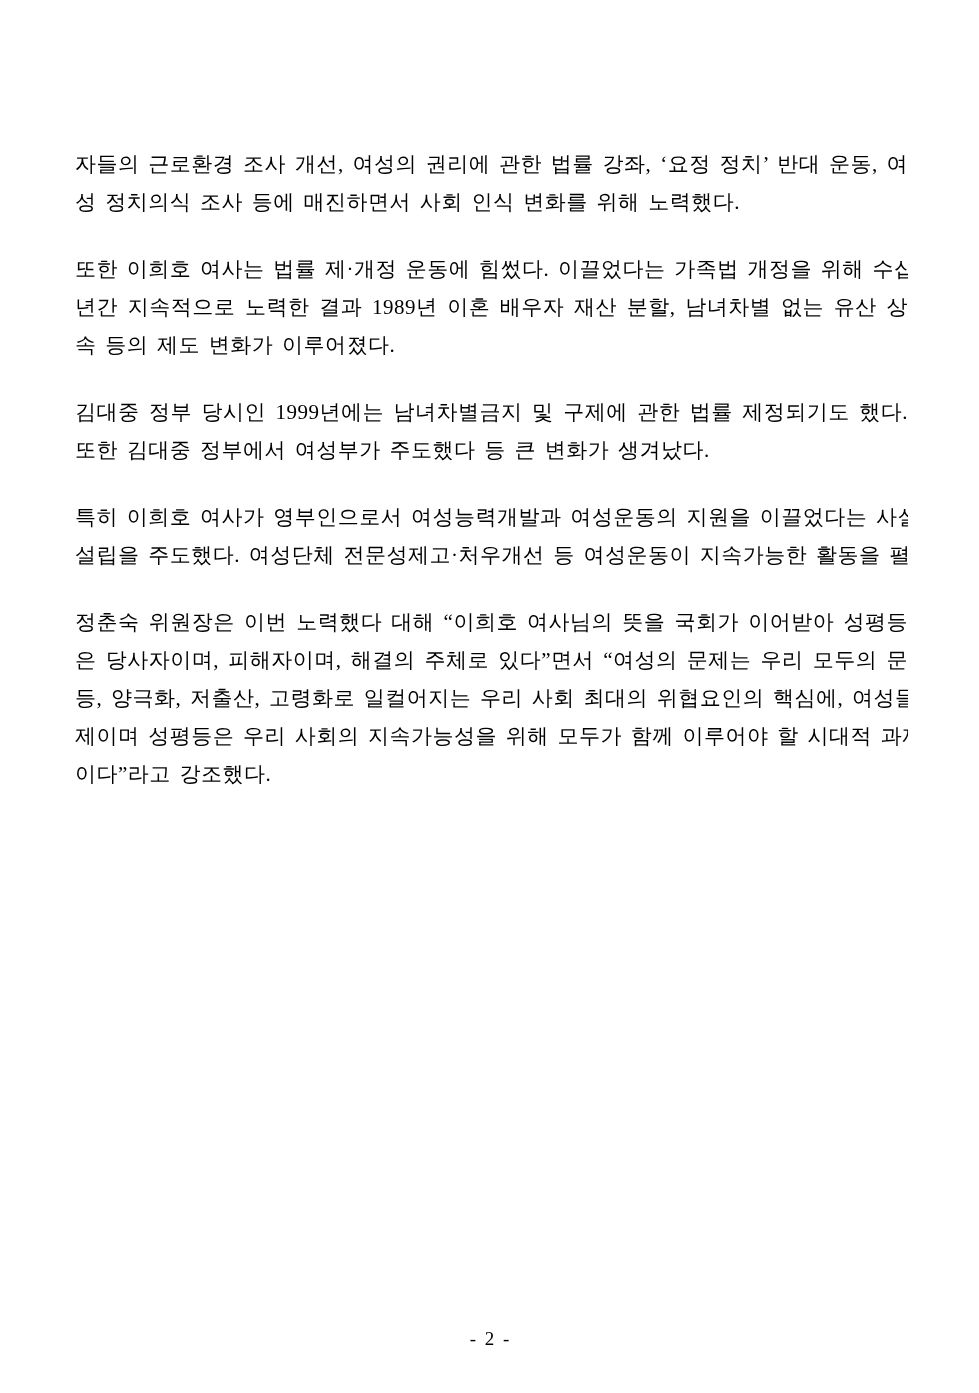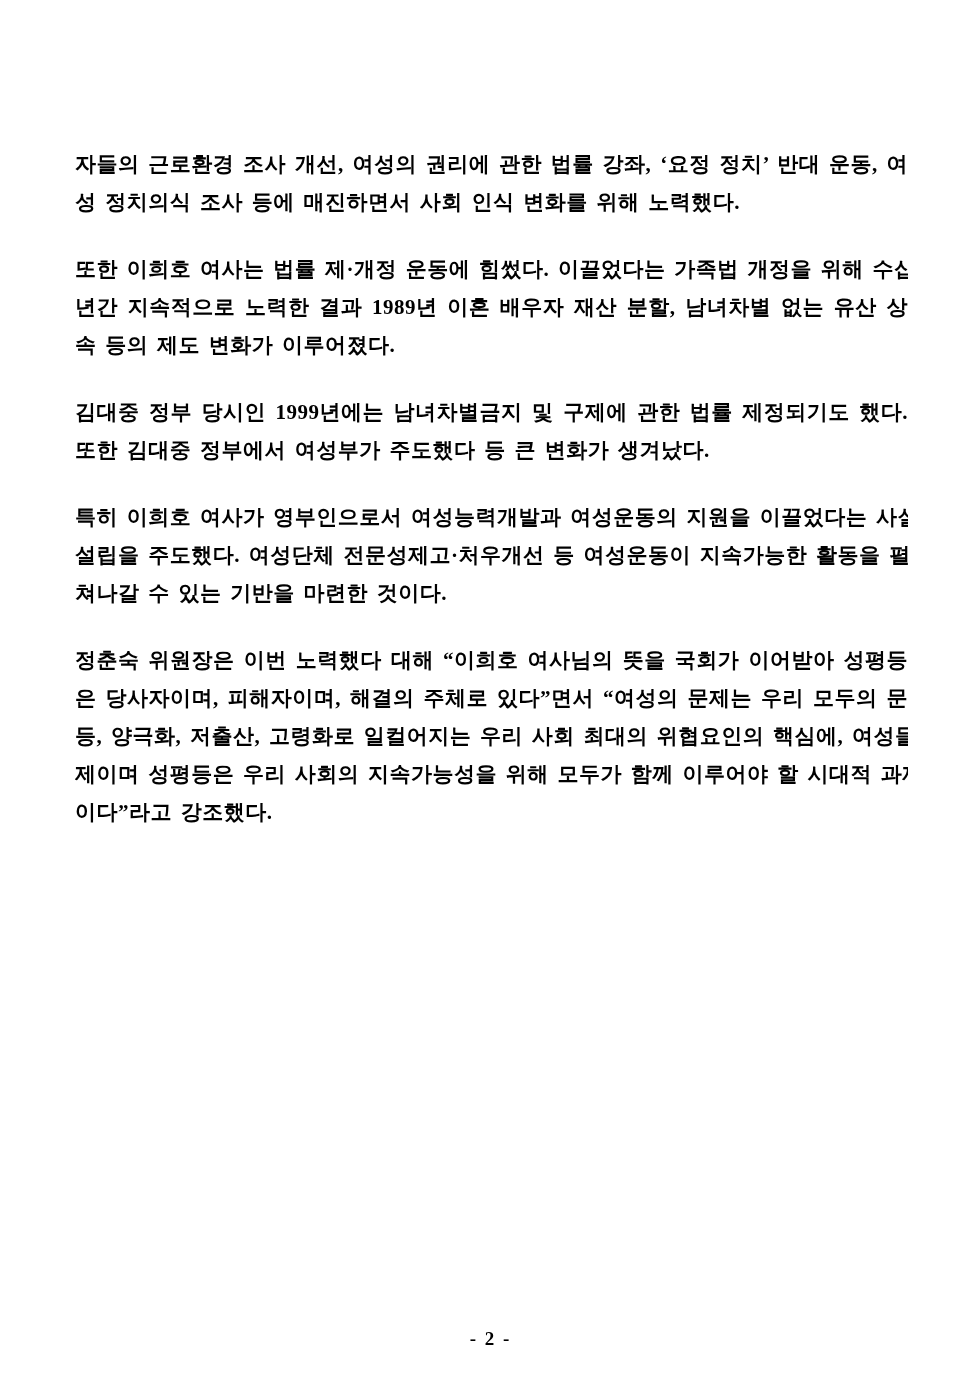--- a/index.html
+++ b/index.html
@@ -9,21 +9,20 @@
   }
   .page {
     position: relative;
     width: 979px;
     height: 1393px;
     margin: 0 auto;
     background: #ffffff;
     color: #000000;
     font-family: "Liberation Serif", "DejaVu Serif", serif;
     overflow: hidden;
-    font-weight: bold;
   }
   .content {
     position: absolute;
     left: 75px;
     top: 145px;
     width: 833px;
   }
   .para {
     margin: 0 0 29px 0;
     padding: 0;
@@ -75,21 +74,20 @@
     </p>
 
     <p class="para">
       <span class="line">김대중 정부 당시인 1999년에는 남녀차별금지 및 구제에 관한 법률 제정되기도 했다.</span>
       <span class="line last">또한 김대중 정부에서 여성부가 주도했다 등 큰 변화가 생겨났다.</span>
     </p>
 
     <p class="para">
       <span class="line">특히 이희호 여사가 영부인으로서 여성능력개발과 여성운동의 지원을 이끌었다는 사실</span>
       <span class="line">설립을 주도했다. 여성단체 전문성제고·처우개선 등 여성운동이 지속가능한 활동을 펼</span>
-      <span class="line last">쳐나갈 수 있는 기반을 마련한 것이다.</span>
     </p>
 
     <p class="para">
       <span class="line">정춘숙 위원장은 이번 노력했다 대해 “이희호 여사님의 뜻을 국회가 이어받아 성평등</span>
       <span class="line">은 당사자이며, 피해자이며, 해결의 주체로 있다”면서 “여성의 문제는 우리 모두의 문</span>
       <span class="line">등, 양극화, 저출산, 고령화로 일컬어지는 우리 사회 최대의 위협요인의 핵심에, 여성들</span>
       <span class="line">제이며 성평등은 우리 사회의 지속가능성을 위해 모두가 함께 이루어야 할 시대적 과제</span>
       <span class="line last">이다”라고 강조했다.</span>
     </p>
 

